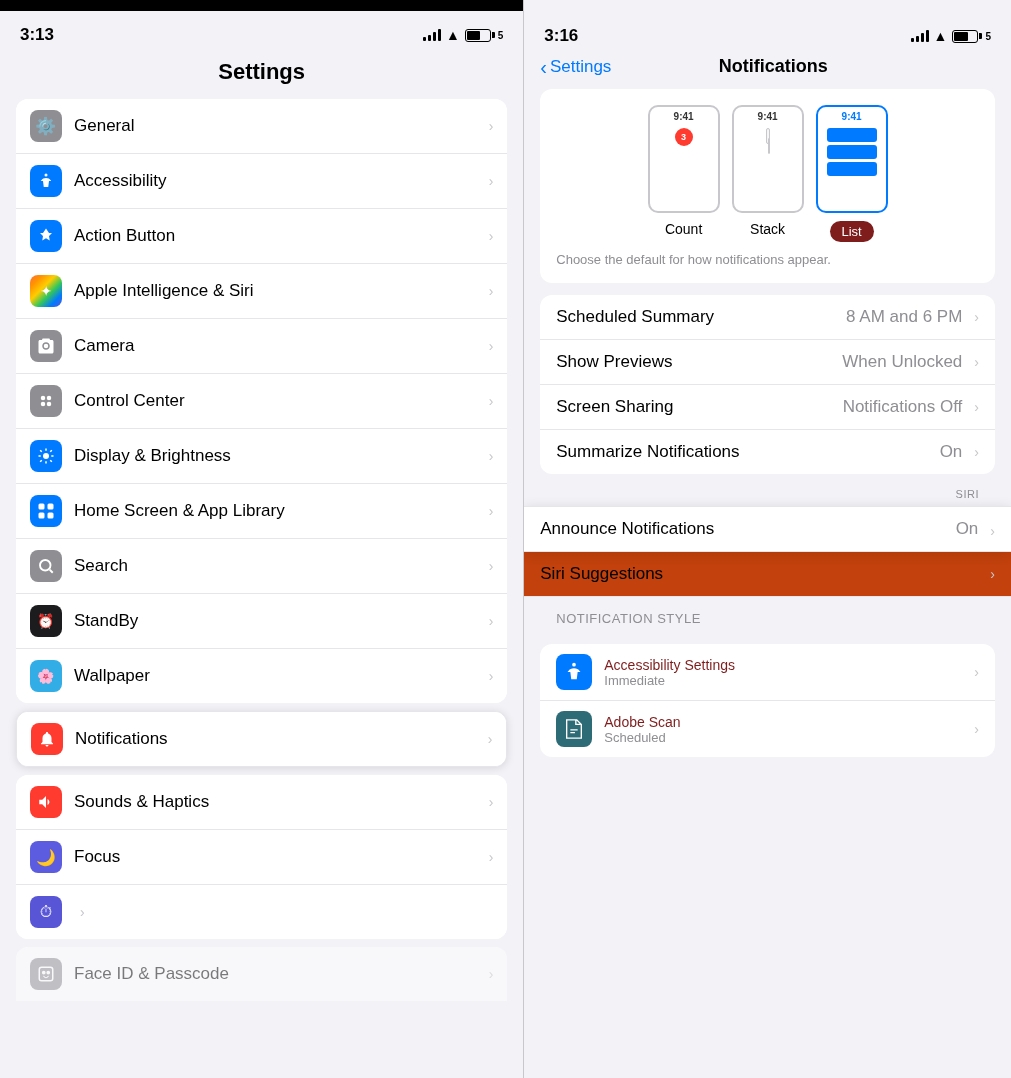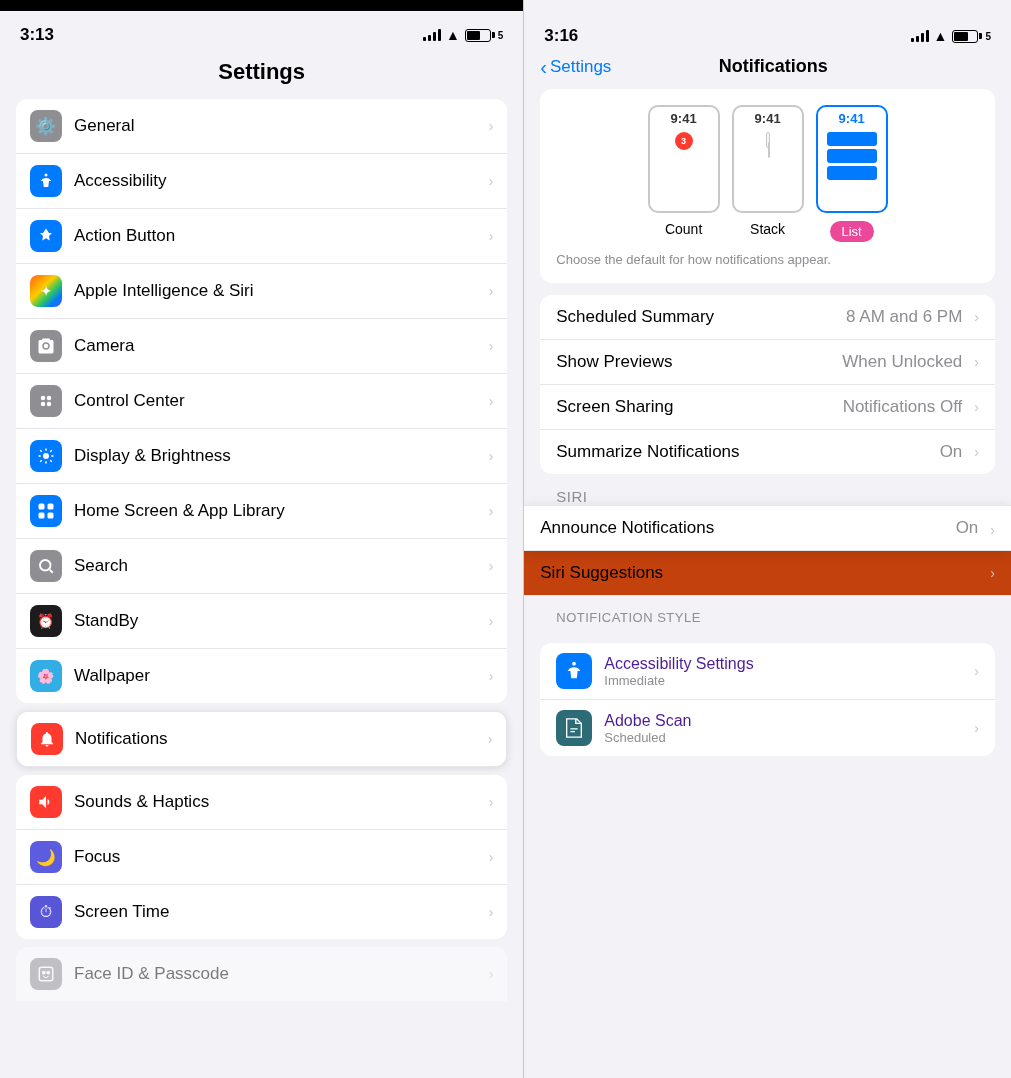--- a/index.html
+++ b/index.html
@@ -254,21 +254,21 @@
       flex-direction: column;
       align-items: center;
       overflow: hidden;
       background: #fff;
     }
     .phone-mockup.selected {
       border-color: #007aff;
     }
 
     .phone-top-bar {
-      font-size: 13px;
+      font-size: 10px;
       color: #333;
       padding: 4px 0 2px;
       font-weight: 600;
     }
 
     .phone-list-items {
       width: 50px;
       display: flex;
       flex-direction: column;
       gap: 3px;
@@ -291,21 +291,21 @@
       align-items: center;
       justify-content: center;
       font-weight: 700;
     }
 
     .display-option-label {
       font-size: 14px;
       color: #000;
     }
     .option-pill {
-      background: #ec4899;
+      background: #7f1d1d;
       color: #fff;
       font-size: 13px;
       border-radius: 12px;
       padding: 3px 12px;
     }
 
     .display-hint {
       font-size: 13px;
       color: #8e8e93;
       text-align: left;
@@ -335,25 +335,26 @@
       font-size: 17px;
       color: #000;
     }
     .right-item-value {
       font-size: 17px;
       color: #8e8e93;
       margin-right: 6px;
     }
 
     .siri-section-label {
-      font-size: 15px;
+      font-size: 11px;
       color: #8e8e93;
       text-transform: uppercase;
       letter-spacing: 0.5px;
-      padding: 14px 32px 0;
+      padding: 14px 32px 6px;
+      text-align: right;
     }
 
     .notification-style-label {
       font-size: 13px;
       color: #8e8e93;
       text-transform: uppercase;
       letter-spacing: 0.5px;
       padding: 14px 32px 6px;
     }
 
@@ -381,22 +382,22 @@
     }
     .app-icon-accessibility { background: #007aff; }
     .app-icon-adobe { background: #2d6b77; }
 
     .app-text {
       flex: 1;
       display: flex;
       flex-direction: column;
     }
     .app-name {
-      font-size: 16px;
-      color: #4c1d95;
+      font-size: 14px;
+      color: #7f1d1d;
     }
     .app-subtitle {
       font-size: 13px;
       color: #8e8e93;
     }
 
     .divider-line {
       width: 1px;
       height: 1078px;
       background: #c7c7cc;
@@ -585,21 +586,20 @@
           <span style="font-size:16px">🌙</span>
         </div>
         <span class="item-label">Focus</span>
         <span class="item-chevron">›</span>
       </div>
 
       <div class="settings-item">
         <div class="item-icon" style="background:#5856d6;">
           <span style="font-size:16px">⏱</span>
         </div>
-        <span class="item-label">Screen Time</span>
         <span class="item-chevron">›</span>
       </div>
     </div>
 
     <div style="margin: 8px 16px 0; background: #fff; border-radius: 12px 12px 0 0; overflow: hidden; opacity: 0.5;">
       <div class="settings-item" style="border-bottom:none;">
         <div class="item-icon icon-gray">
           <svg width="18" height="18" viewBox="0 0 24 24" fill="none" stroke="white" stroke-width="2">
               <rect x="3" y="3" width="18" height="18" rx="3"></rect>
               <circle cx="9" cy="10" r="1.5" fill="white"></circle>

